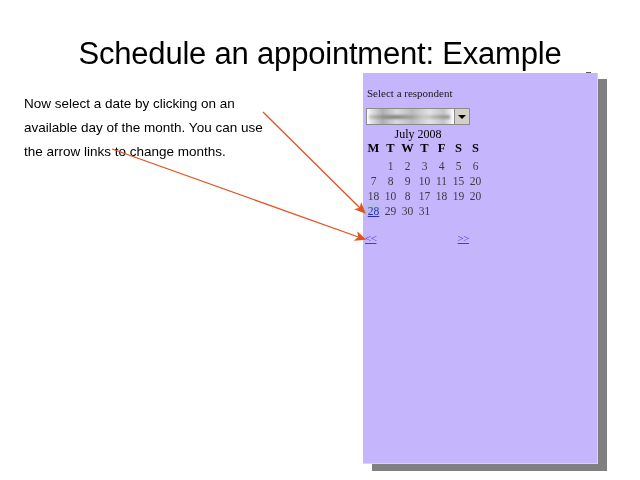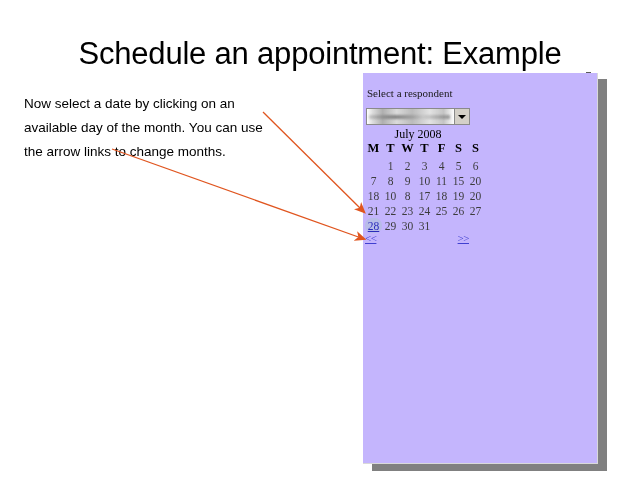--- a/index.html
+++ b/index.html
@@ -231,29 +231,20 @@
         <tr>
           <td>18</td>
           <td>10</td>
           <td>8</td>
           <td>17</td>
           <td>18</td>
           <td>19</td>
           <td>20</td>
         </tr>
         <tr>
-          <td>21</td>
-          <td>22</td>
-          <td>23</td>
-          <td>24</td>
-          <td>25</td>
-          <td>26</td>
-          <td>27</td>
-        </tr>
-        <tr>
           <td class="sel">28</td>
           <td>29</td>
           <td>30</td>
           <td>31</td>
           <td class="empty"></td>
           <td class="empty"></td>
           <td class="empty"></td>
         </tr>
       </tbody>
     </table>

